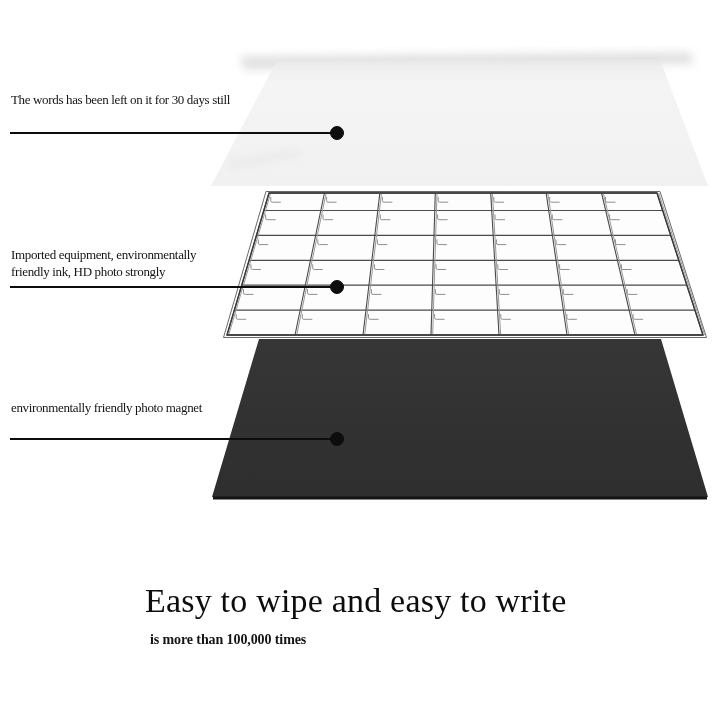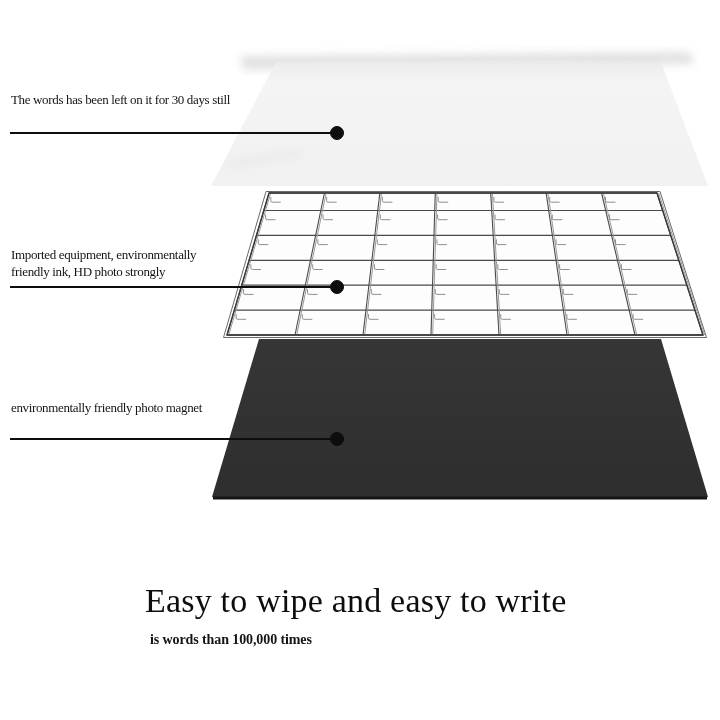--- a/index.html
+++ b/index.html
@@ -144,16 +144,16 @@
   <div class="ann" id="ann2">
     <div>Imported equipment, environmentally</div>
     <div>friendly ink, HD photo strongly</div>
   </div>
   <div class="ann" id="ann3">
     <div>environmentally friendly photo magnet</div>
   </div>
 
   <div class="heading">Easy to wipe and easy to write</div>
   <div class="detail">
-    <div>is words than 100,000 times</div>
+    <div>is more than 100,000 times</div>
   </div>
 
 </div>
 
 </body></html>

